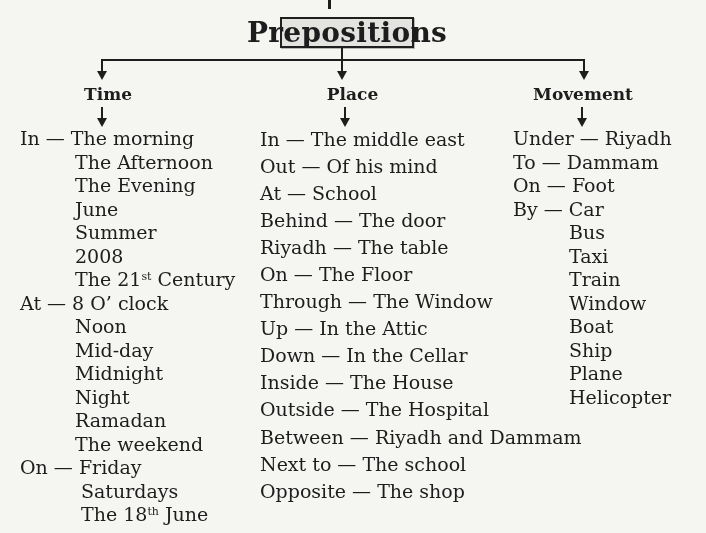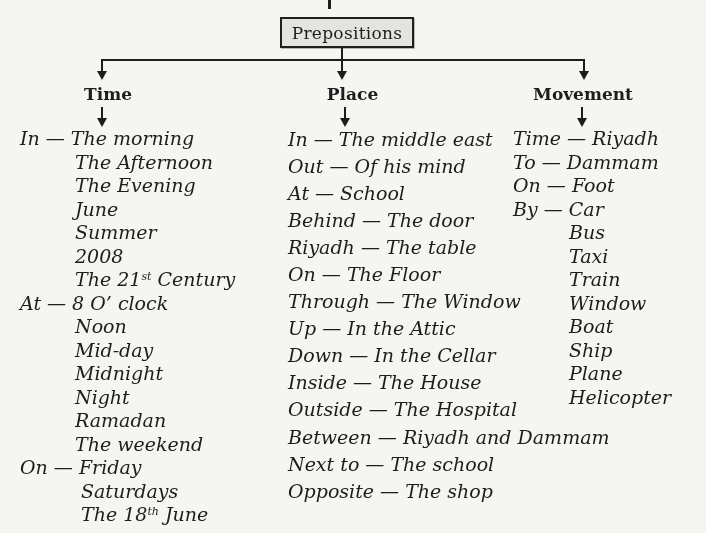--- a/index.html
+++ b/index.html
@@ -16,30 +16,30 @@
     border-left:5.5px solid transparent;
     border-right:5.5px solid transparent;
     border-top:9px solid #1d1d1d;
   }
   .titlebox {
     position:absolute; left:280px; top:17px; width:134px; height:31px;
     background:#e3e3e0; border:2px solid #1f1f1f;
     display:flex; align-items:center; justify-content:center;
     box-shadow:1px 1px 0 rgba(0,0,0,0.25);
   }
-  .titlebox span { font-weight:normal; font-size:17px; letter-spacing:.3px; }
+  .titlebox span { font-weight:bold; font-size:28px; letter-spacing:.3px; }
   .colhead {
     position:absolute; height:24px; line-height:24px;
     font-weight:bold; font-size:17px; text-align:center; white-space:nowrap;
   }
-  .list { position:absolute; font-size:19px;font-style:italic; }
+  .list { position:absolute; font-size:19px; }
   .row  { white-space:nowrap; }
   .t-list .row, .m-list .row { height:23.5px; line-height:23.5px; }
   .p-list .row { height:27.05px; line-height:27.05px; }
-  .t-list { width:250px; } .p-list { width:310px;margin-left:28px; } .m-list { width:190px; }
+  .t-list { width:250px; } .p-list { width:310px; } .m-list { width:190px; }
   .c1 { padding-left:55px; }
   .c2 { padding-left:61px; }
   .m-list .c1 { padding-left:56px; }
   sup { font-size:11px; line-height:1; position:relative; top:-6px; vertical-align:baseline; }
 </style>
 </head>
 <body>
 
 <div class="canvas">
 
@@ -101,21 +101,21 @@
     <div class="row">Up — In the Attic</div>
     <div class="row">Down — In the Cellar</div>
     <div class="row">Inside — The House</div>
     <div class="row">Outside — The Hospital</div>
     <div class="row">Between — Riyadh and Dammam</div>
     <div class="row">Next to — The school</div>
     <div class="row">Opposite — The shop</div>
   </div>
 
   <div class="list m-list" style="left:513px; top:127px;">
-    <div class="row">Time — Riyadh</div>
+    <div class="row">Under — Riyadh</div>
     <div class="row">To — Dammam</div>
     <div class="row">On — Foot</div>
     <div class="row">By — Car</div>
     <div class="row c1">Bus</div>
     <div class="row c1">Taxi</div>
     <div class="row c1">Train</div>
     <div class="row c1">Window</div>
     <div class="row c1">Boat</div>
     <div class="row c1">Ship</div>
     <div class="row c1">Plane</div>

